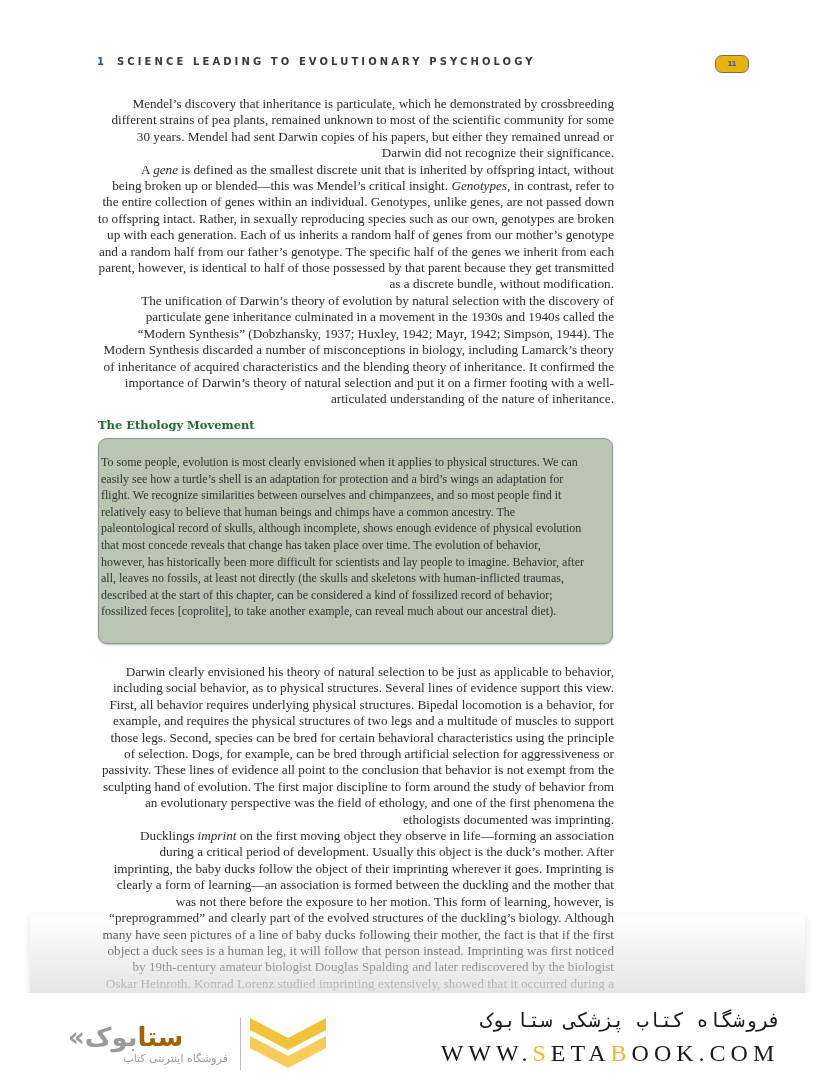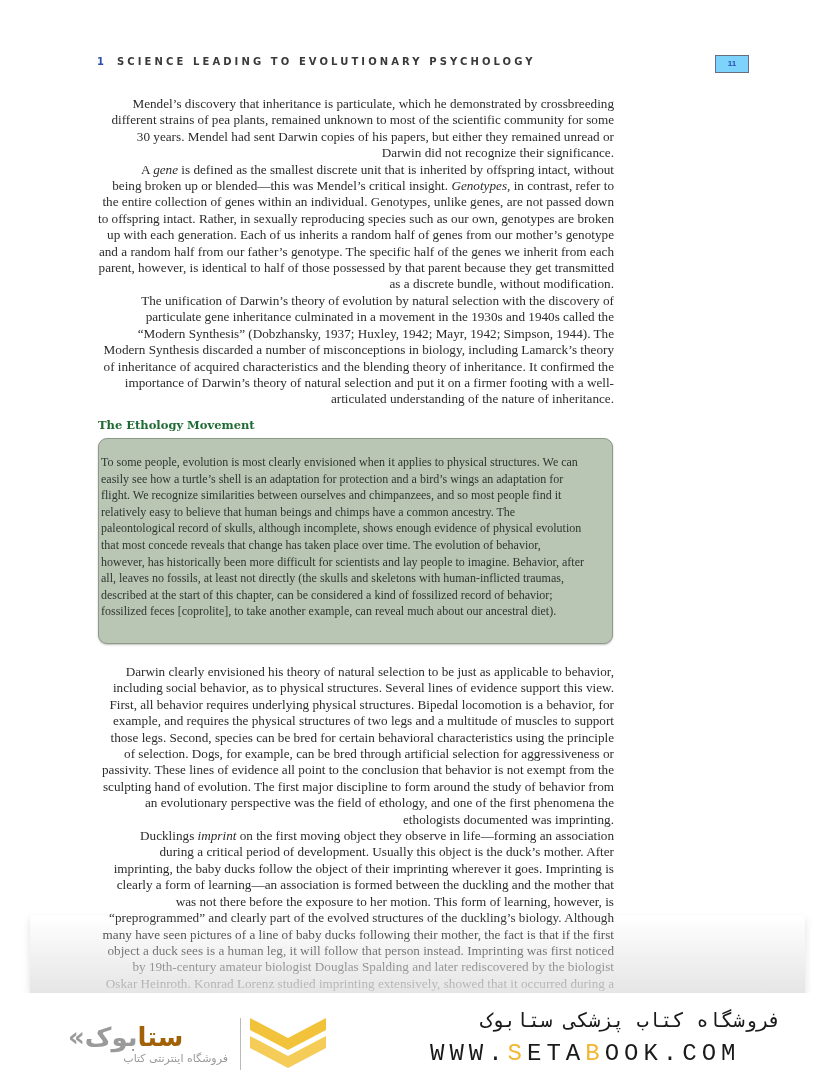--- a/index.html
+++ b/index.html
@@ -11,22 +11,22 @@
     }
     .running-head {
       position: absolute; left: 97px; top: 56px;
       font-family: "DejaVu Sans", sans-serif;
       font-size: 10px; font-weight: bold; letter-spacing: 3.1px;
       color: #3a3a3a;
     }
     .running-head .chap { color: #2b4fb0; margin-right: 10px; }
     .page-badge {
       position: absolute; left: 715px; top: 55px; width: 32px; height: 16px;
-      border: 1px solid #6a6f80; border-radius: 0;
-      background: #7dd3fc;
+      border: 1px solid #6a6f80; border-radius: 7px;
+      background: #eab308;
       font-family: Liberation Sans, sans-serif; font-size: 8px; font-weight: bold;
       color: #2b4fb0; text-align: center; line-height: 16px;
     }
     .body-text {
       position: absolute; left: 98px; width: 516px;
       font-size: 13.2px; line-height: 16.4px; color: #2c2c2c;
     }
     .body-text p { margin: 0; text-align: right; }
     .body-text p.indent { text-indent: 16px; }
     .section-heading {
@@ -67,22 +67,22 @@
     }
     .logo-divider {
       position: absolute; left: 240px; top: 1018px; width: 1px; height: 52px; background: #bbbbbb;
     }
     .chevron-logo { position: absolute; left: 250px; top: 1018px; width: 76px; height: 52px; }
     .store-title {
       position: absolute; left: 480px; top: 1008px; width: 310px; text-align: left;
       font-family: Liberation Mono, monospace; font-size: 20px; color: #1a1a1a; direction: rtl;
     }
     .store-url {
-      position: absolute; left: 430px; top: 1040px; width: 360px; text-align: left;
-      font-family: Liberation Mono, monospace; font-size: 24px; letter-spacing: 5px; color: #1a1a1a;
+      position: absolute; left: 430px; top: 1040px; width: 360px; text-align: center;
+      font-family: Liberation Serif, serif; font-size: 24px; letter-spacing: 5px; color: #1a1a1a;
     }
     .store-url .gold { color: #f2b630; }
     em { }
   </style>
 </head>
 <body>
 
 <div class="running-head">
   <span class="chap">1</span><span>SCIENCE LEADING TO EVOLUTIONARY PSYCHOLOGY</span>
 </div>

